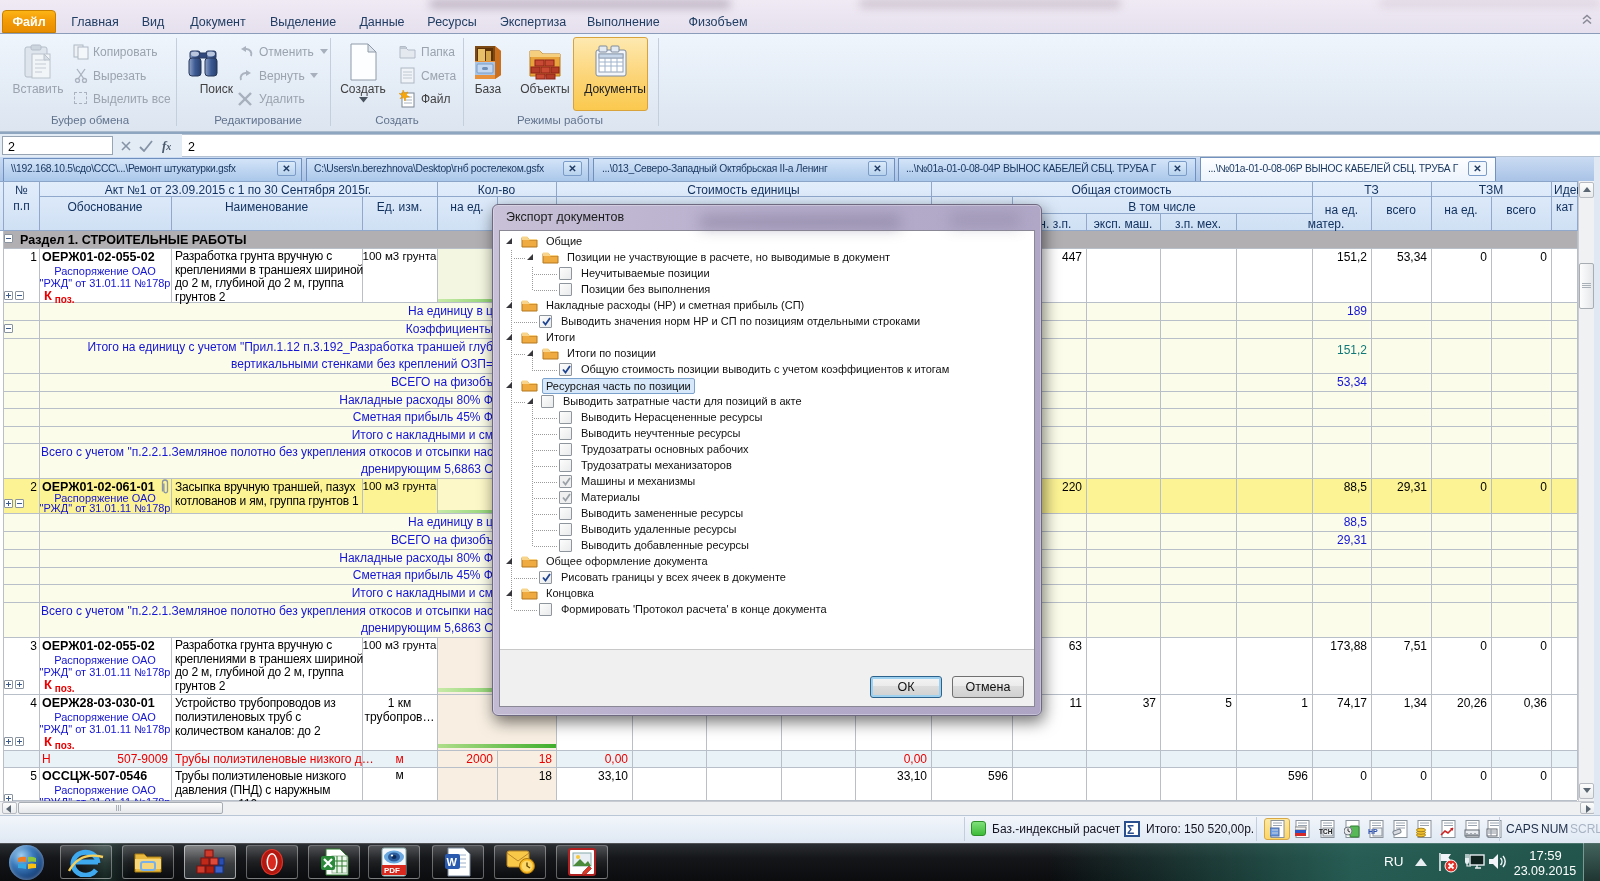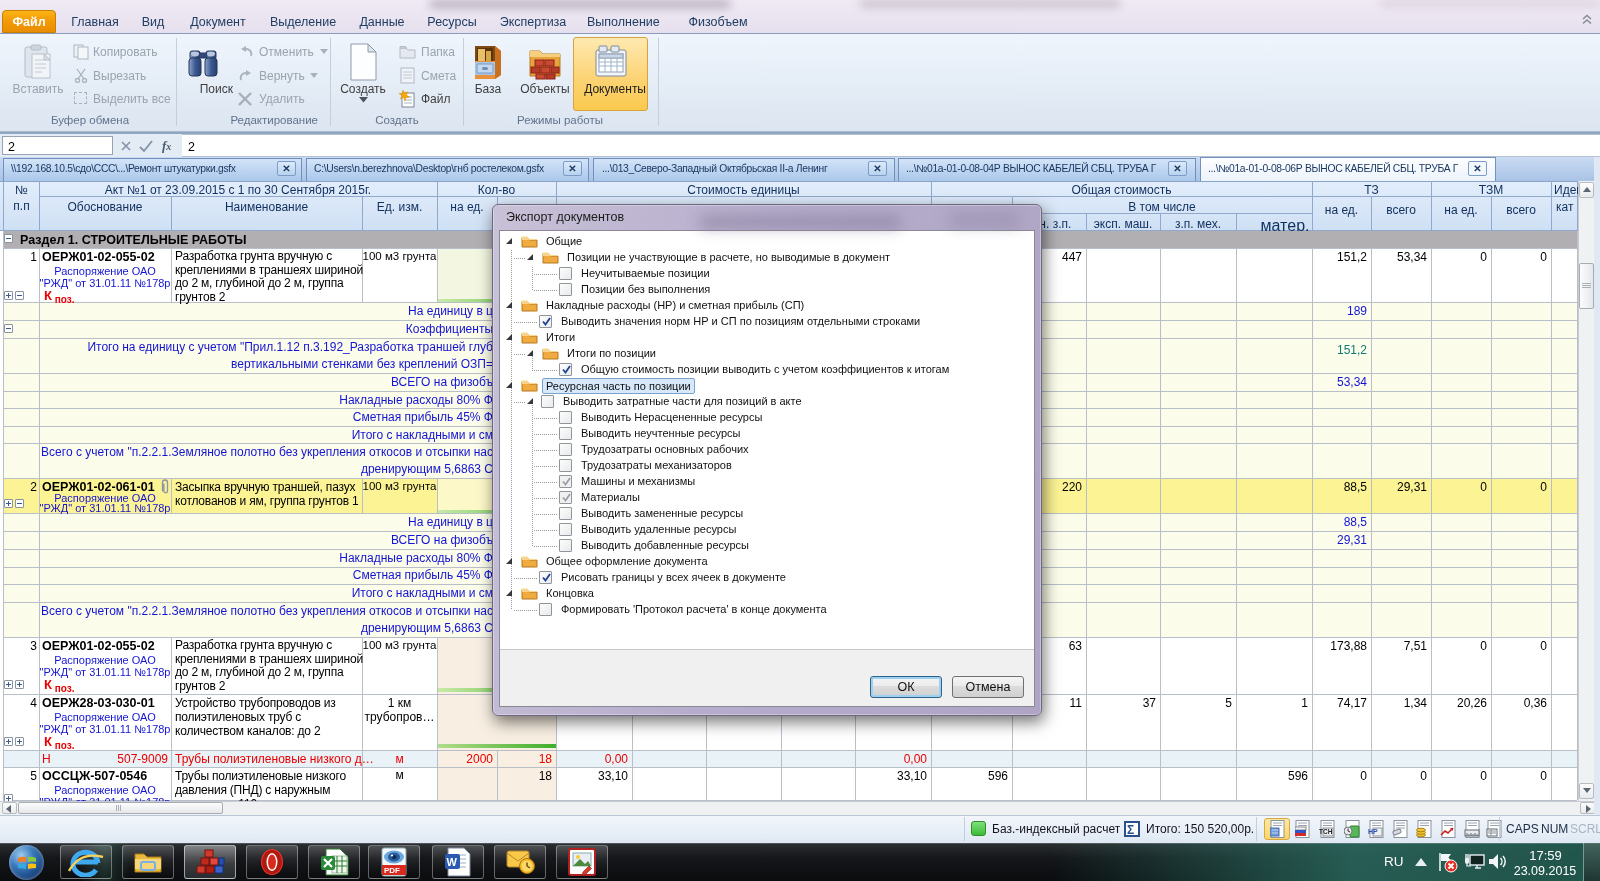--- a/index.html
+++ b/index.html
@@ -41,21 +41,21 @@
 <div class="t" style="left:683px;top:16px;width:70px;text-align:center;color:#203d63;font-size:12.5px">Физобъем</div>
 
 <div class="ab" style="left:0;top:33px;width:1600px;height:99px;background:linear-gradient(#eff5fc,#e4ecf6 55%,#dce5f0);border-top:1px solid #8b9cba;border-bottom:1px solid #a9bacd"></div>
 <div class="ab" style="left:0;top:132px;width:1600px;height:2px;background:#8fa6c0"></div>
 
 <div class="ab" style="left:176px;top:38px;width:1px;height:88px;background:#c3cfdd"></div>
 <div class="ab" style="left:330px;top:38px;width:1px;height:88px;background:#c3cfdd"></div>
 <div class="ab" style="left:463px;top:38px;width:1px;height:88px;background:#c3cfdd"></div>
 <div class="ab" style="left:658px;top:38px;width:1px;height:88px;background:#c3cfdd"></div>
 <div class="t" style="left:20px;top:115px;width:140px;text-align:center;color:#62738e;font-size:11.5px">Буфер обмена</div>
-<div class="t" style="left:178px;top:115px;width:140px;text-align:right;color:#62738e;font-size:11.5px">Редактирование</div>
+<div class="t" style="left:188px;top:115px;width:140px;text-align:center;color:#62738e;font-size:11.5px">Редактирование</div>
 <div class="t" style="left:337px;top:115px;width:120px;text-align:center;color:#62738e;font-size:11.5px">Создать</div>
 <div class="t" style="left:480px;top:115px;width:160px;text-align:center;color:#62738e;font-size:11.5px">Режимы работы</div>
 
 <svg class="ab" style="left:1581px;top:14px" width="12" height="11" viewBox="0 0 12 11">
       <g stroke="#8a8a96" stroke-width="1.6" fill="none">
         <path d="M2 5 L6 1.5 L10 5"></path>
         <path d="M2 9.5 L6 6 L10 9.5"></path>
       </g>
     </svg>
 
@@ -282,21 +282,21 @@
 <div class="t ct" style="left:497px;top:201px;width:59px;color:#10305e;font-size:12px">всего</div>
 <div class="t ct" style="left:1012px;top:201px;width:300px;color:#10305e;font-size:12px">В том числе</div>
 <div class="t ct" style="left:1312px;top:204px;width:59px;color:#10305e;font-size:12px">на ед.</div>
 <div class="t ct" style="left:1371px;top:204px;width:60px;color:#10305e;font-size:12px">всего</div>
 <div class="t ct" style="left:1431px;top:204px;width:60px;color:#10305e;font-size:12px">на ед.</div>
 <div class="t ct" style="left:1491px;top:204px;width:60px;color:#10305e;font-size:12px">всего</div>
 <div class="t" style="left:1556px;top:201px;color:#10305e;font-size:12px">кат</div>
 <div class="t ct" style="left:1012px;top:218px;width:74px;color:#10305e;font-size:12px">осн. з.п.</div>
 <div class="t ct" style="left:1086px;top:218px;width:74px;color:#10305e;font-size:12px">эксп. маш.</div>
 <div class="t ct" style="left:1160px;top:218px;width:76px;color:#10305e;font-size:12px">з.п. мех.</div>
-<div class="t ct" style="left:1247px;top:218px;width:76px;color:#10305e;font-size:16px">матер.</div>
+<div class="t ct" style="left:1288px;top:218px;width:76px;color:#10305e;font-size:12px">матер.</div>
 
 <div class="ab" style="left:3px;top:231px;width:1574px;height:17px;background:#b2afb2"></div>
 <div class="ab" style="left:3px;top:302px;width:1574px;height:176px;background:#fcfcea"></div>
 <div class="ab" style="left:3px;top:478px;width:1574px;height:35px;background:#fcf394"></div>
 <div class="ab" style="left:3px;top:513px;width:1574px;height:124px;background:#fcfcea"></div>
 <div class="ab" style="left:3px;top:750px;width:1574px;height:17px;background:#e9f3f7"></div>
 <div class="ab" style="left:438px;top:248px;width:118px;height:54px;background:#f3f6e0"></div>
 <div class="ab" style="left:438px;top:478px;width:118px;height:35px;background:#fdf8c8"></div>
 <div class="ab" style="left:438px;top:637px;width:118px;height:57px;background:#f8efe2"></div>
 <div class="ab" style="left:438px;top:694px;width:118px;height:56px;background:#f8efe2"></div>

